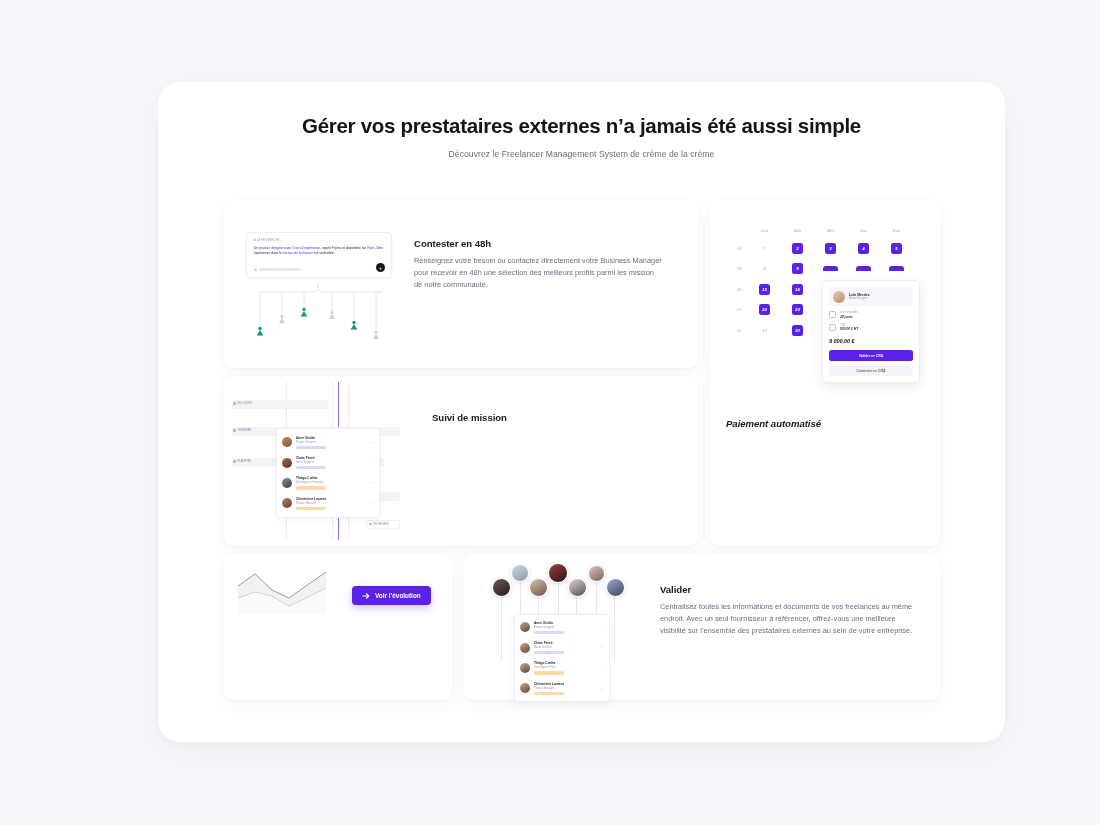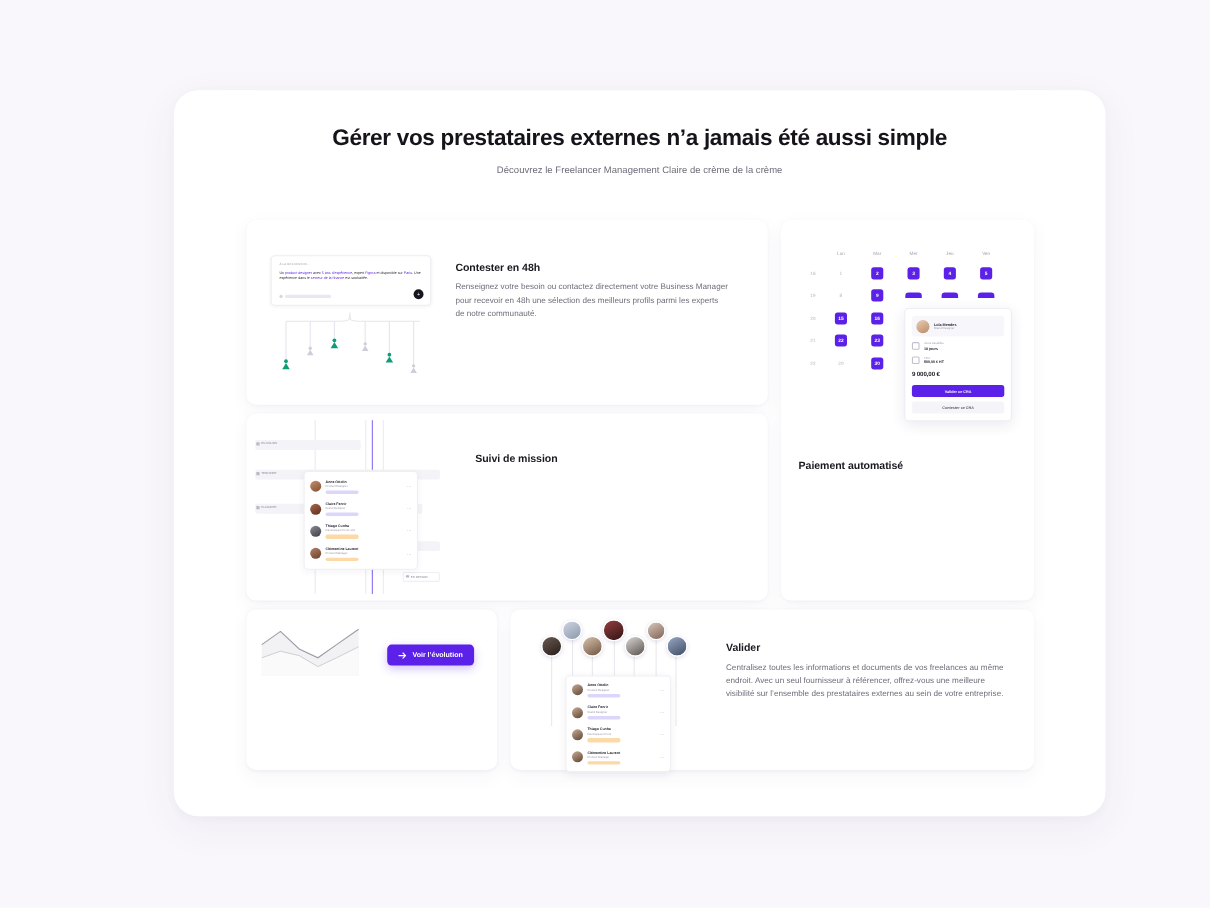--- a/index.html
+++ b/index.html
@@ -36,21 +36,21 @@
 
   .card {
     position: absolute;
     background: #ffffff;
     border-radius: 9px;
     box-shadow: 0 1px 3px rgba(70,50,110,.05), 0 6px 18px rgba(70,50,110,.045);
   }
 
   .c-matching { left: 0; top: 0; width: 474px; height: 168px; }
   .c-suivi    { left: 0; top: 176px; width: 474px; height: 170px; }
-  .c-paiement { left: 486px; top: 0; width: 230px; height: 346px; }
+  .c-paiement { left: 486px; top: 0; width: 230px; height: 346px; font-style: italic; }
   .c-pilotage { left: 0; top: 354px; width: 228px; height: 146px; }
   .c-portage  { left: 240px; top: 354px; width: 476px; height: 146px; }
 
   .card-inner { position: relative; width: 100%; height: 100%; }
 
   .txt-h {
     font-size: 9.6px; font-weight: 700; color: #1b1820;
     letter-spacing: -.05px;
   }
   .txt-p {
@@ -192,21 +192,21 @@
   svg { display: block; overflow: visible; }
 </style>
 </head>
 <body>
 
 <div class="page">
   <div class="panel">
 
     <div class="header">
       <div class="title">Gérer vos prestataires externes n’a jamais été aussi simple</div>
-      <div class="subtitle">Découvrez le Freelancer Management Claire de crème de la crème</div>
+      <div class="subtitle">Découvrez le Freelancer Management System de crème de la crème</div>
     </div>
 
     <div class="grid">
 
       <div class="card c-matching">
         <div class="card-inner">
           <div class="m-art">
             <div class="mini-card">
               <div class="mini-label">À LA RECHERCHE…</div>
               <div class="mini-body" id="brief-text"><span>Un </span><span class="hl">product designer</span><span> avec </span><span class="hl">5 ans d’expérience</span><span>, expert </span><span class="hl">Figma</span><span> et disponible sur </span><span class="hl">Paris</span><span>. Une expérience dans le </span><span class="hl">secteur de la finance</span><span> est souhaitée.</span></div>
@@ -237,21 +237,21 @@
                   <circle cx="40" cy="32.6" r="1.5"></circle>
                 <path d="M90 30 l3 5 h-6 z"></path>
                   <circle cx="90" cy="28.6" r="1.5"></circle>
                 <path d="M134 50 l3 5 h-6 z"></path>
                   <circle cx="134" cy="48.6" r="1.5"></circle>
               </g>
             </svg>
           </div>
           <div class="m-text">
             <div class="txt-h">Contester en 48h</div>
-            <div class="txt-p">Renseignez votre besoin ou contactez directement votre Business Manager pour recevoir en 48h une sélection des meilleurs profils parmi les experts de notre communauté.</div>
+            <div class="txt-p">Renseignez votre besoin ou contactez directement votre Business Manager pour recevoir en 48h une sélection des meilleurs profils parmi les mission de notre communauté.</div>
           </div>
         </div>
       </div>
 
       <div class="card c-suivi">
         <div class="card-inner">
           <div class="s-art">
             <div class="vline" style="left:108px; top:2px; height:158px;"></div>
             <div class="vline accent" style="left:114px; top:2px; height:158px;"></div>
             <div class="vline" style="left:124px; top:2px; height:158px;"></div>

